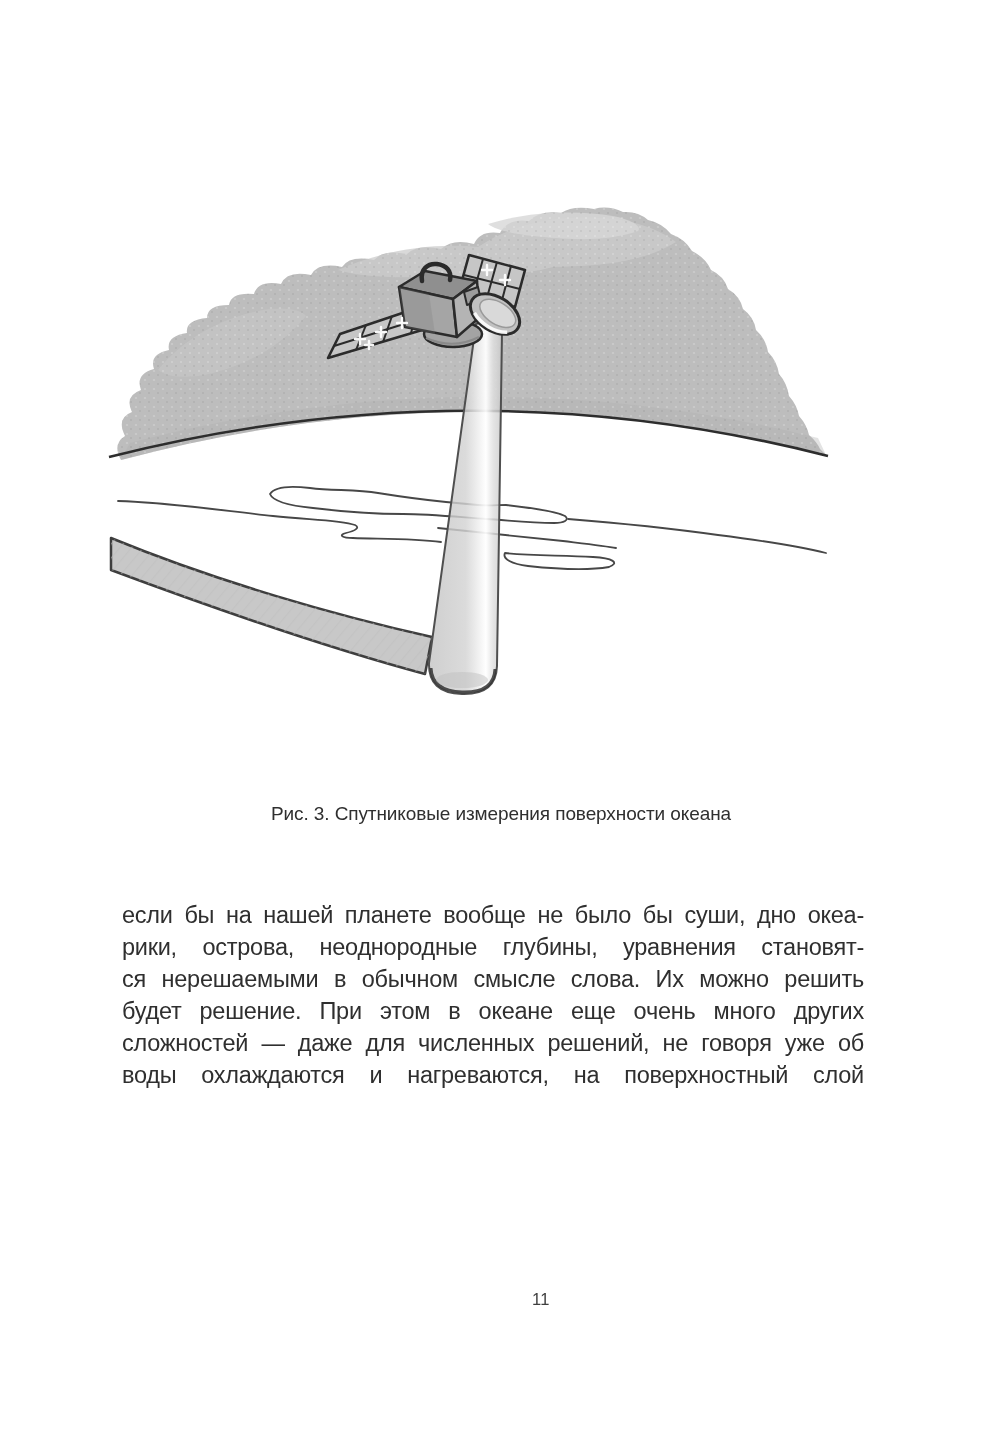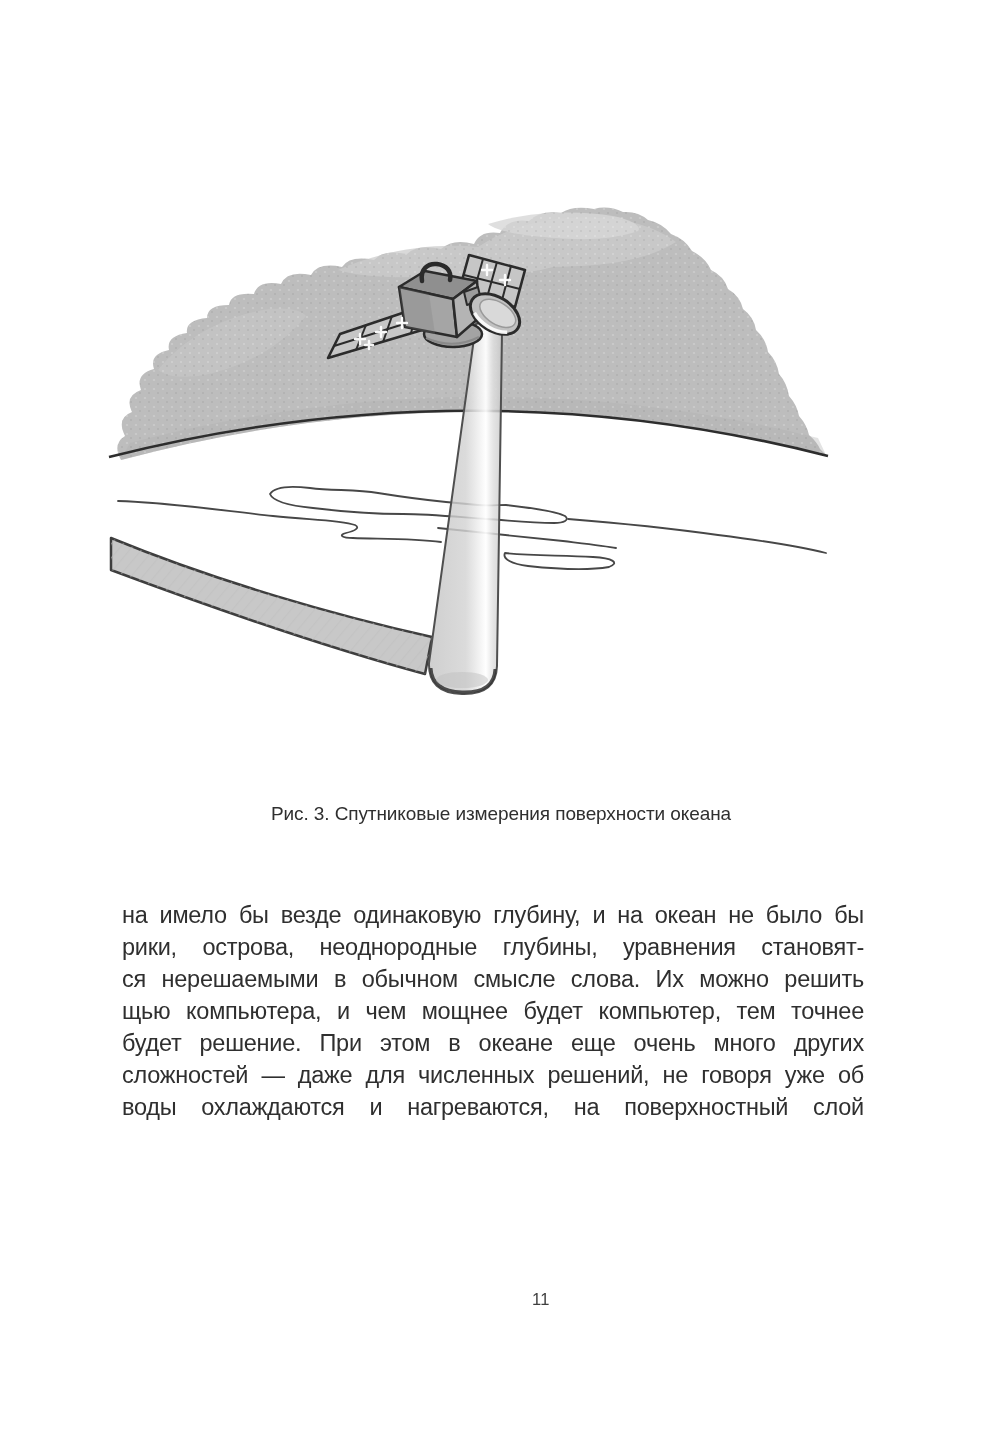--- a/index.html
+++ b/index.html
@@ -137,24 +137,23 @@
           <path d="M474,262 L484,262 M479,257 L479,267"></path>
           <path d="M492,272 L502,272 M497,267 L497,277"></path>
         </g>
       </g>
     </svg>
 
     <figcaption class="caption">Рис. 3. Спутниковые измерения поверхности океана</figcaption>
   </figure>
 
   <main class="body-text">
-      <div class="line">на имело бы везде одинаковую глубину, и на океан не было бы</div>
+      <div class="line">если бы на нашей планете вообще не было бы суши, дно океа-</div>
       <div class="line">рики, острова, неоднородные глубины, уравнения становят-</div>
       <div class="line">ся нерешаемыми в обычном смысле слова. Их можно решить</div>
-      <div class="line">щью компьютера, и чем мощнее будет компьютер, тем точнее</div>
       <div class="line">будет решение. При этом в океане еще очень много других</div>
       <div class="line">сложностей — даже для численных решений, не говоря уже об</div>
       <div class="line">воды охлаждаются и нагреваются, на поверхностный слой</div>
     </main>
 
   <footer class="pagenum">11</footer>
 
 </div>
 
 </body></html>

